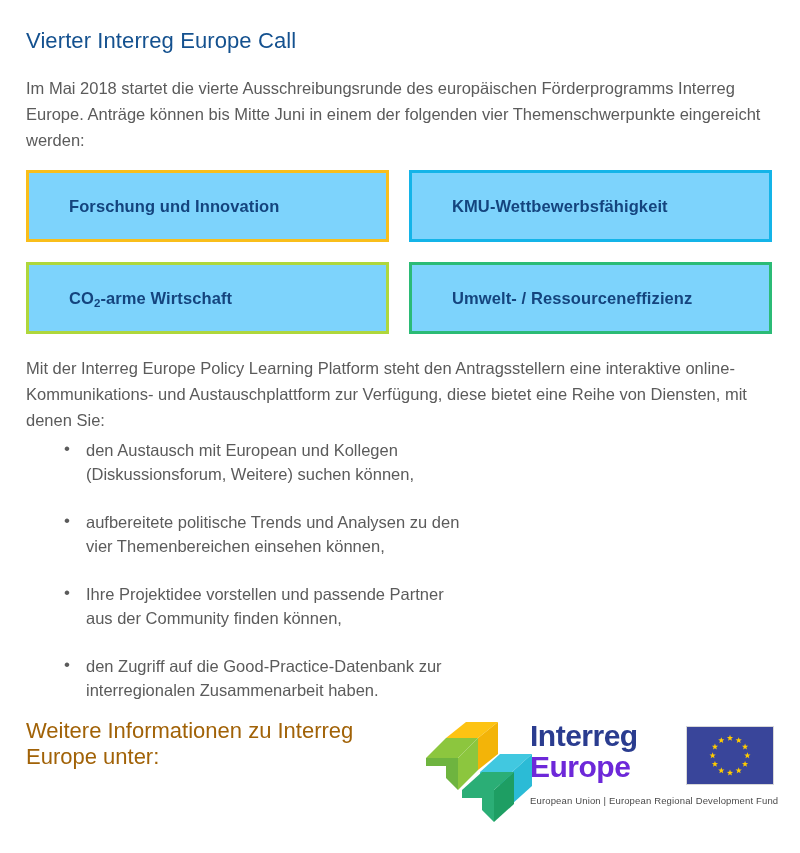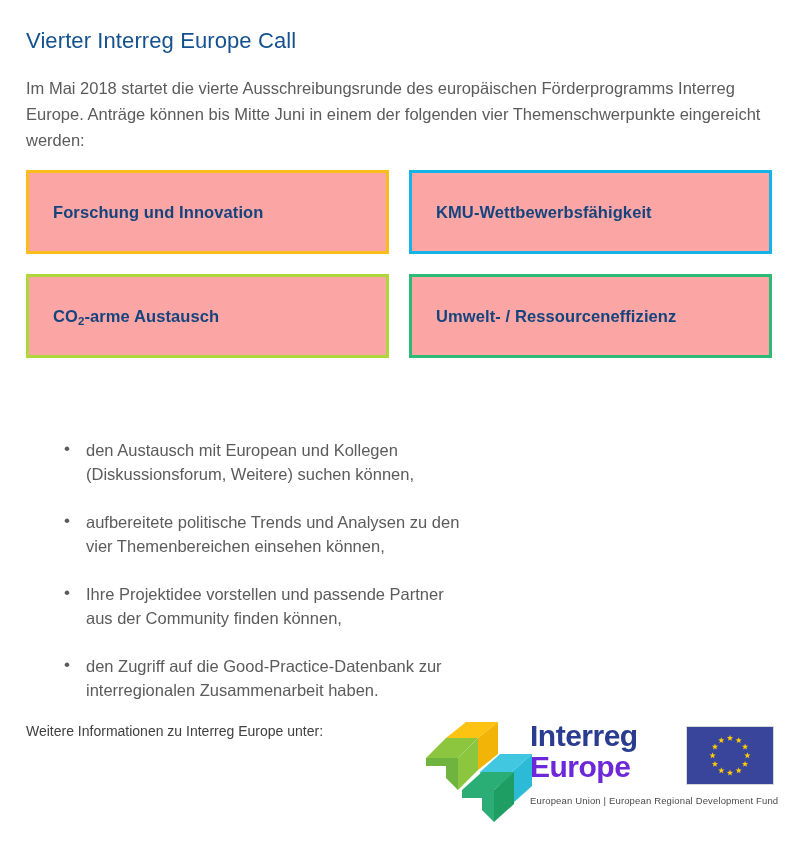--- a/index.html
+++ b/index.html
@@ -51,26 +51,26 @@
     left: 26px;
     top: 170px;
     width: 746px;
     display: grid;
     grid-template-columns: 363px 363px;
     grid-column-gap: 20px;
     grid-row-gap: 20px;
   }
   .theme-box {
     box-sizing: border-box;
-    height: 84px;
+    height: 72px;
     border: 3px solid #cccccc;
-    background: #fca5a5;
+    background: #7dd3fc;
     display: flex;
     align-items: center;
-    padding-left: 24px;
+    padding-left: 40px;
   }
   .theme-label {
     font-size: 16.5px;
     font-weight: bold;
     color: #14447e;
     letter-spacing: 0.1px;
   }
   .theme-label sub {
     font-size: 11.5px;
     vertical-align: baseline;
@@ -118,23 +118,23 @@
   .services li .ln {
     display: block;
   }
 
   
   .footer-text {
     position: absolute;
     left: 26px;
     top: 718px;
     width: 380px;
-    font-size: 14px;
+    font-size: 22px;
     line-height: 26px;
-    color: #404040;
+    color: #a16207;
   }
 
   
   .logo-lockup {
     position: absolute;
     left: 424px;
     top: 716px;
     width: 356px;
     height: 110px;
   }
@@ -197,32 +197,33 @@
     </div>
 
     <div class="theme-box" id="theme-1" style="border-color: rgb(20, 180, 232);">
       <span class="theme-label" style="color: rgb(20, 68, 126);">
         <span>KMU-Wettbewerbsfähigkeit</span><sub></sub><span></span>
       </span>
     </div>
 
     <div class="theme-box" id="theme-2" style="border-color: rgb(175, 215, 60);">
       <span class="theme-label" style="color: rgb(20, 68, 126);">
-        <span>CO</span><sub>2</sub><span>-arme Austausch</span>
+        <span>CO</span><sub>2</sub><span>-arme Wirtschaft</span>
       </span>
     </div>
 
     <div class="theme-box" id="theme-3" style="border-color: rgb(43, 187, 118);">
       <span class="theme-label" style="color: rgb(20, 68, 126);">
         <span>Umwelt- / Ressourceneffizienz</span><sub></sub><span></span>
       </span>
     </div>
 
   </div>
 
+  <div class="platform">Mit der Interreg Europe Policy Learning Platform steht den Antragsstellern eine interaktive online-Kommunikations- und Austauschplattform zur Verfügung, diese bietet eine Reihe von Diensten, mit denen Sie:</div>
 
   <ul class="services">
     <li>
       <span class="ln">den Austausch mit European und Kollegen</span>
       <span class="ln">(Diskussionsforum, Weitere) suchen können,</span>
     </li>
     <li>
       <span class="ln">aufbereitete politische Trends und Analysen zu den</span>
       <span class="ln">vier Themenbereichen einsehen können,</span>
     </li>

